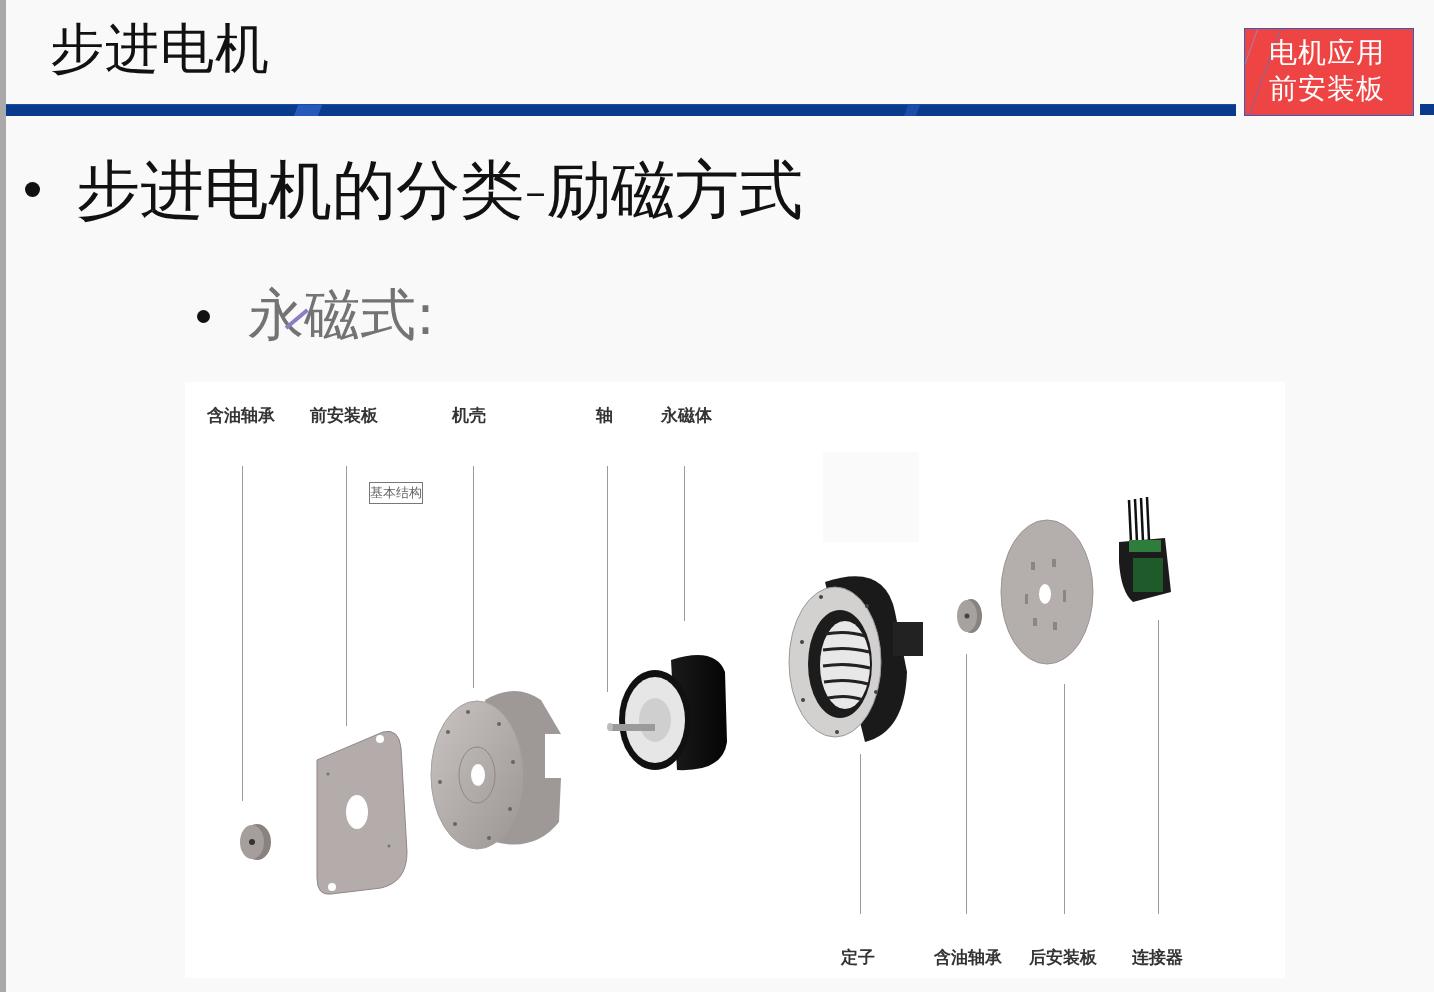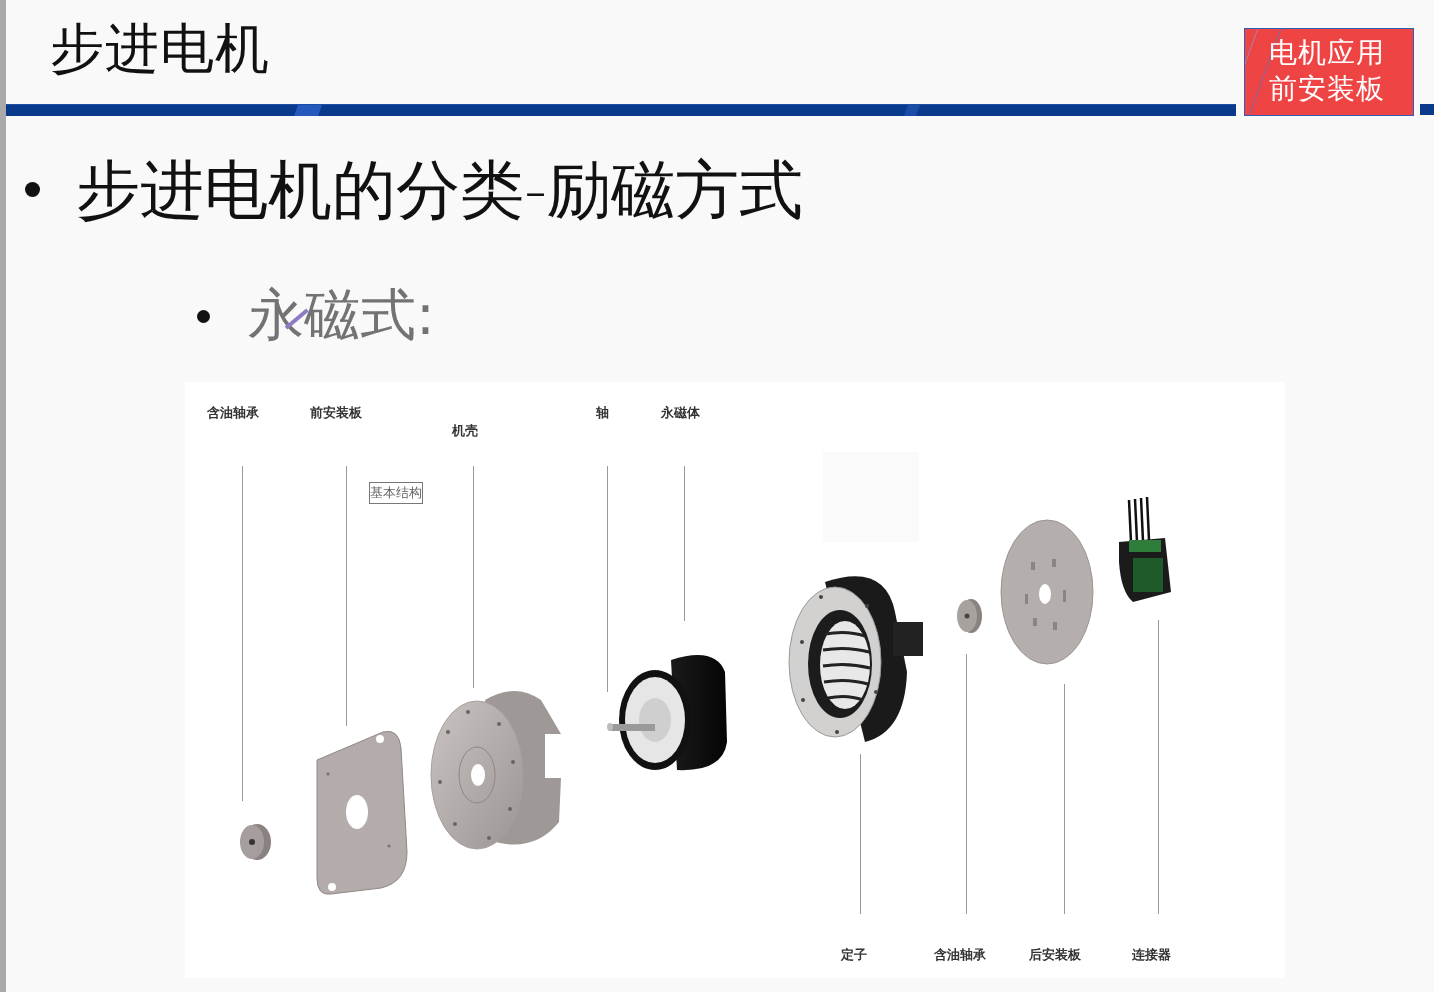--- a/index.html
+++ b/index.html
@@ -11,21 +11,21 @@
   .rule-right{position:absolute;left:1420px;top:104px;width:14px;height:11px;background:#0a3a8c;}
   .badge{position:absolute;left:1244px;top:28px;width:170px;height:88px;background:#ef4444;border:1px solid #2f5fb8;box-sizing:border-box;color:#fff;overflow:hidden;}
   .badge .stripe{position:absolute;left:-6px;top:-10px;width:22px;height:120px;border-left:1px solid #7f9fe0;border-right:1px solid #4c76cf;transform:skewX(-20deg);opacity:.7;}
   .badge .line{position:absolute;left:24px;font-size:28px;line-height:36px;letter-spacing:1px;}
   .badge .l1{top:6px;} .badge .l2{top:42px;}
   .bullet{position:absolute;border-radius:50%;background:#111;}
   .h1{position:absolute;left:76px;top:148px;font-size:64px;line-height:84px;color:#111;font-weight:300;text-align:center;}
   .h2{position:absolute;left:248px;top:280px;font-size:56px;line-height:70px;color:#737373;}
   .pen{position:absolute;left:286px;top:326px;width:28px;height:4px;background:#8e7cc3;transform:rotate(-40deg);transform-origin:left center;}
   .panel{position:absolute;left:185px;top:382px;width:1100px;height:596px;background:#ffffff;}
-  .lbl{position:absolute;font-size:13px;font-weight:bold;color:#333;white-space:nowrap;}
+  .lbl{position:absolute;font-size:17px;font-weight:bold;color:#333;white-space:nowrap;}
   .vline{position:absolute;width:1px;background:#9a9a9a;}
   .tag{position:absolute;left:184px;top:100px;width:52px;height:20px;border:1px solid #777;font-size:13px;color:#666;text-align:center;line-height:20px;}
   .parts{position:absolute;left:0;top:0;}
 </style>
 </head>
 <body>
 
 <div class="left-edge"></div>
 
 <div class="title">步进电机</div>
@@ -46,21 +46,21 @@
 <div class="h1">步进电机的分类-励磁方式</div>
 
 <div class="bullet" style="left:197px;top:310px;width:13px;height:13px;"></div>
 <div class="h2">永磁式:</div>
 <div class="pen"></div>
 
 <div class="panel">
 
   <div class="lbl" style="left:22px;top:22px;">含油轴承</div>
   <div class="lbl" style="left:125px;top:22px;">前安装板</div>
-  <div class="lbl" style="left:267px;top:22px;margin-top:18px;">机壳</div>
+  <div class="lbl" style="left:267px;top:22px;">机壳</div>
   <div class="lbl" style="left:411px;top:22px;">轴</div>
   <div class="lbl" style="left:476px;top:22px;">永磁体</div>
 
   <div class="tag">基本结构</div>
 
   <div class="lbl" style="left:656px;top:564px;font-family:Liberation Serif, serif;">定子</div>
   <div class="lbl" style="left:749px;top:564px;">含油轴承</div>
   <div class="lbl" style="left:844px;top:564px;text-align:center;">后安装板</div>
   <div class="lbl" style="left:947px;top:564px;">连接器</div>
 

